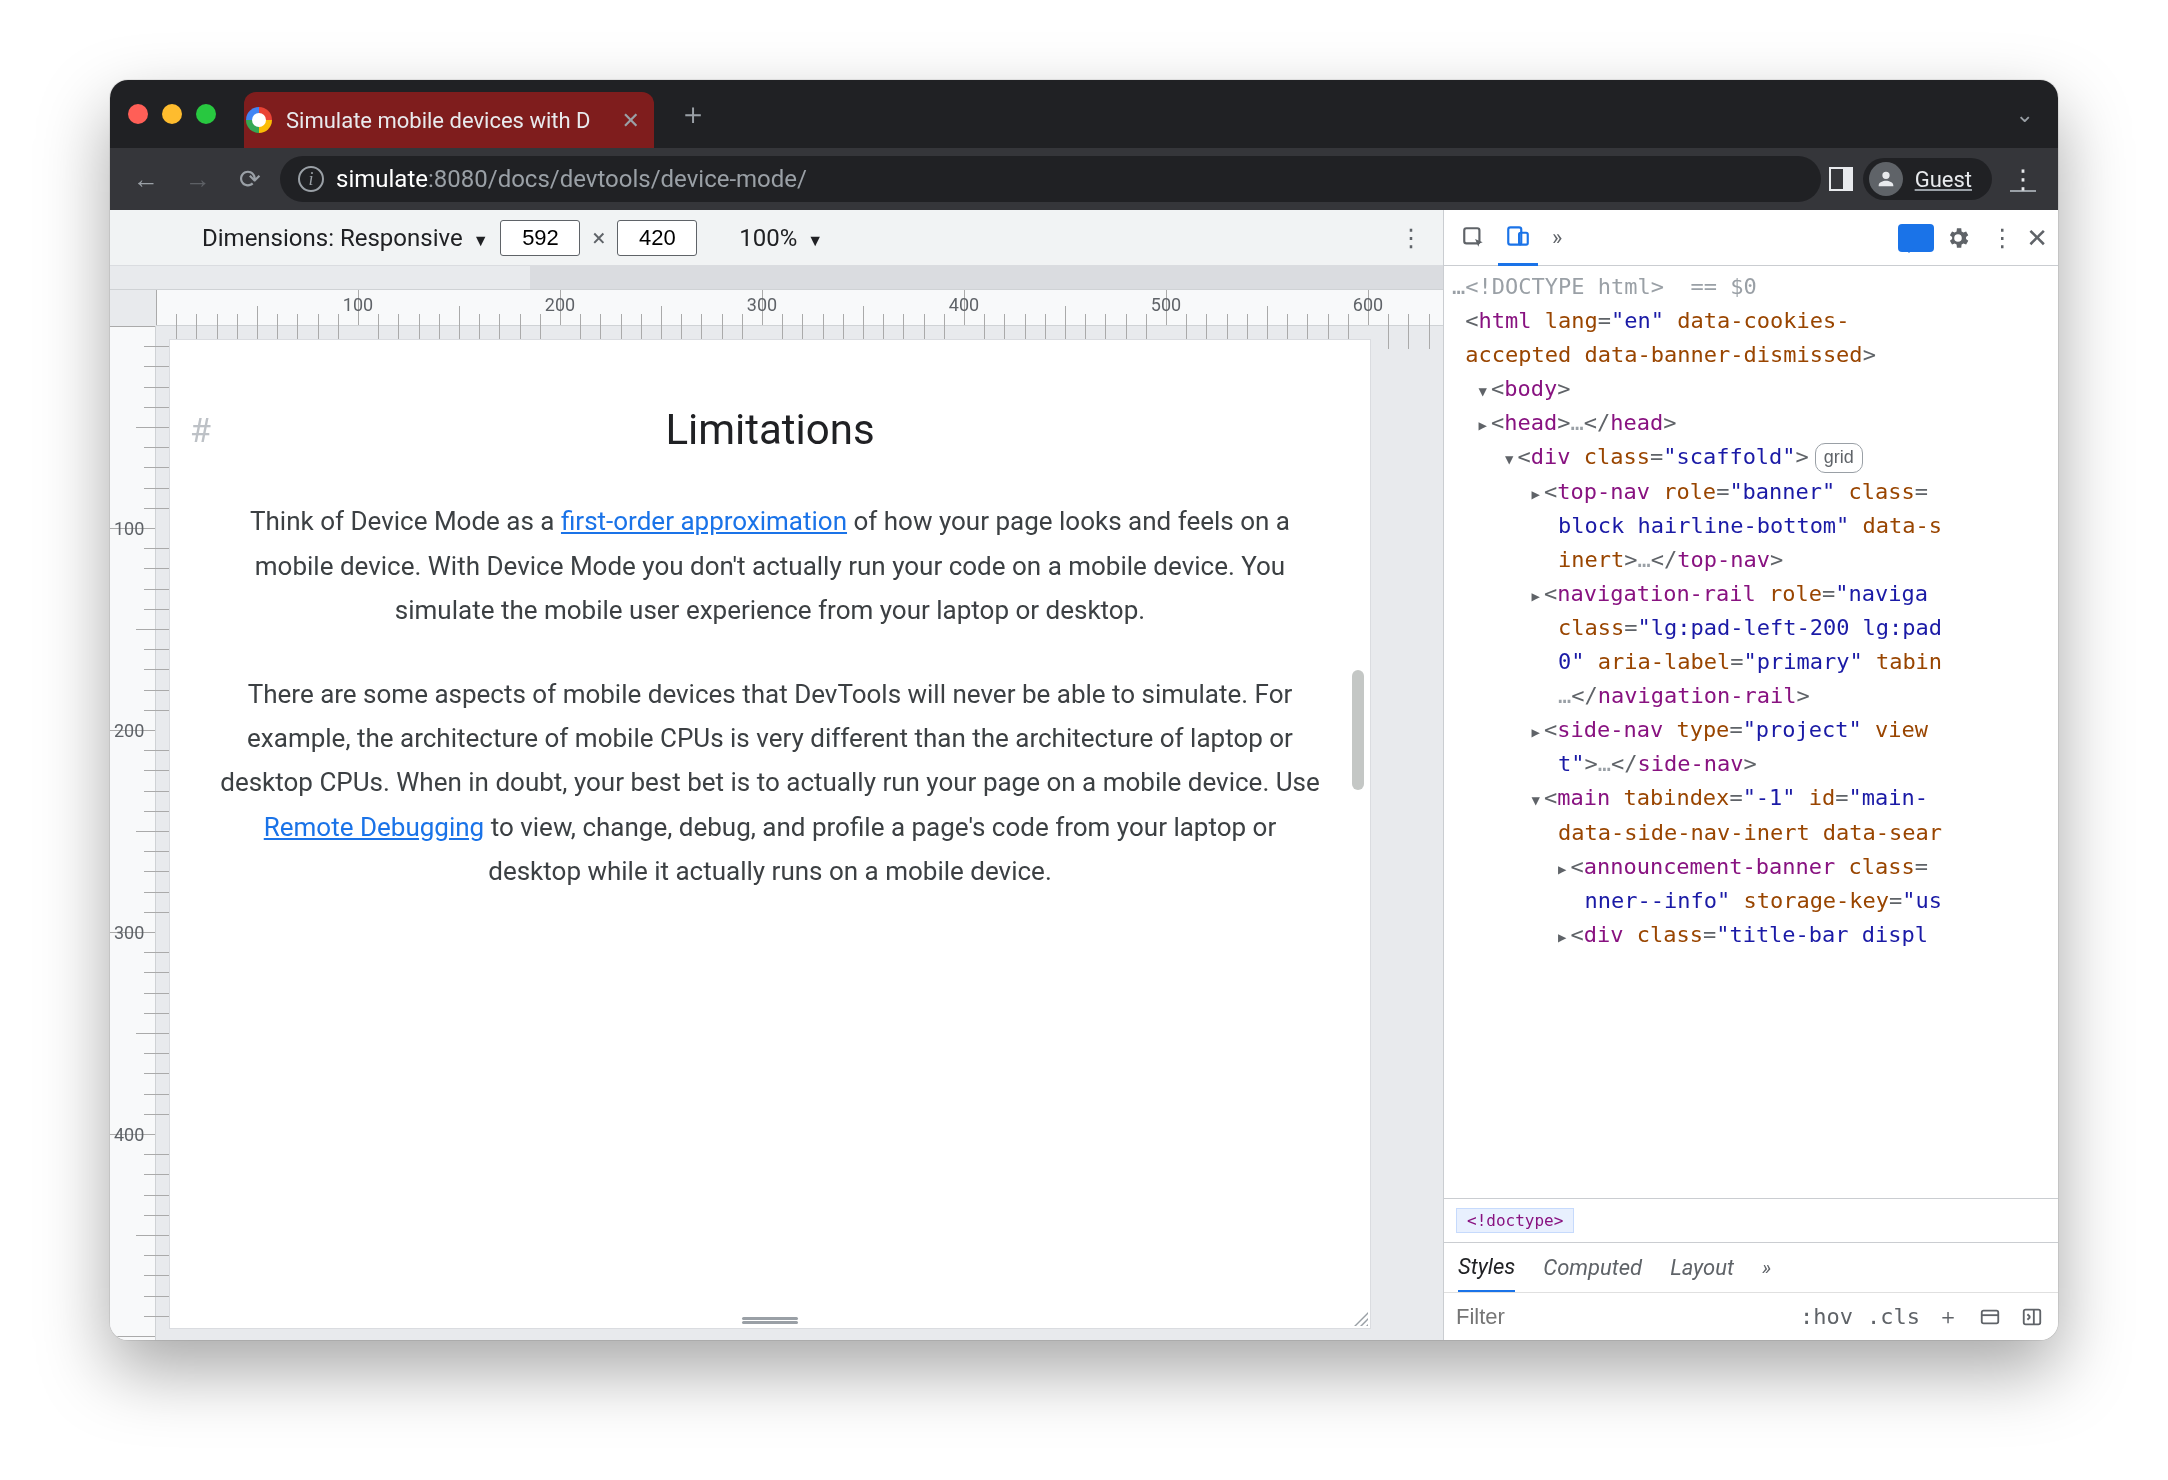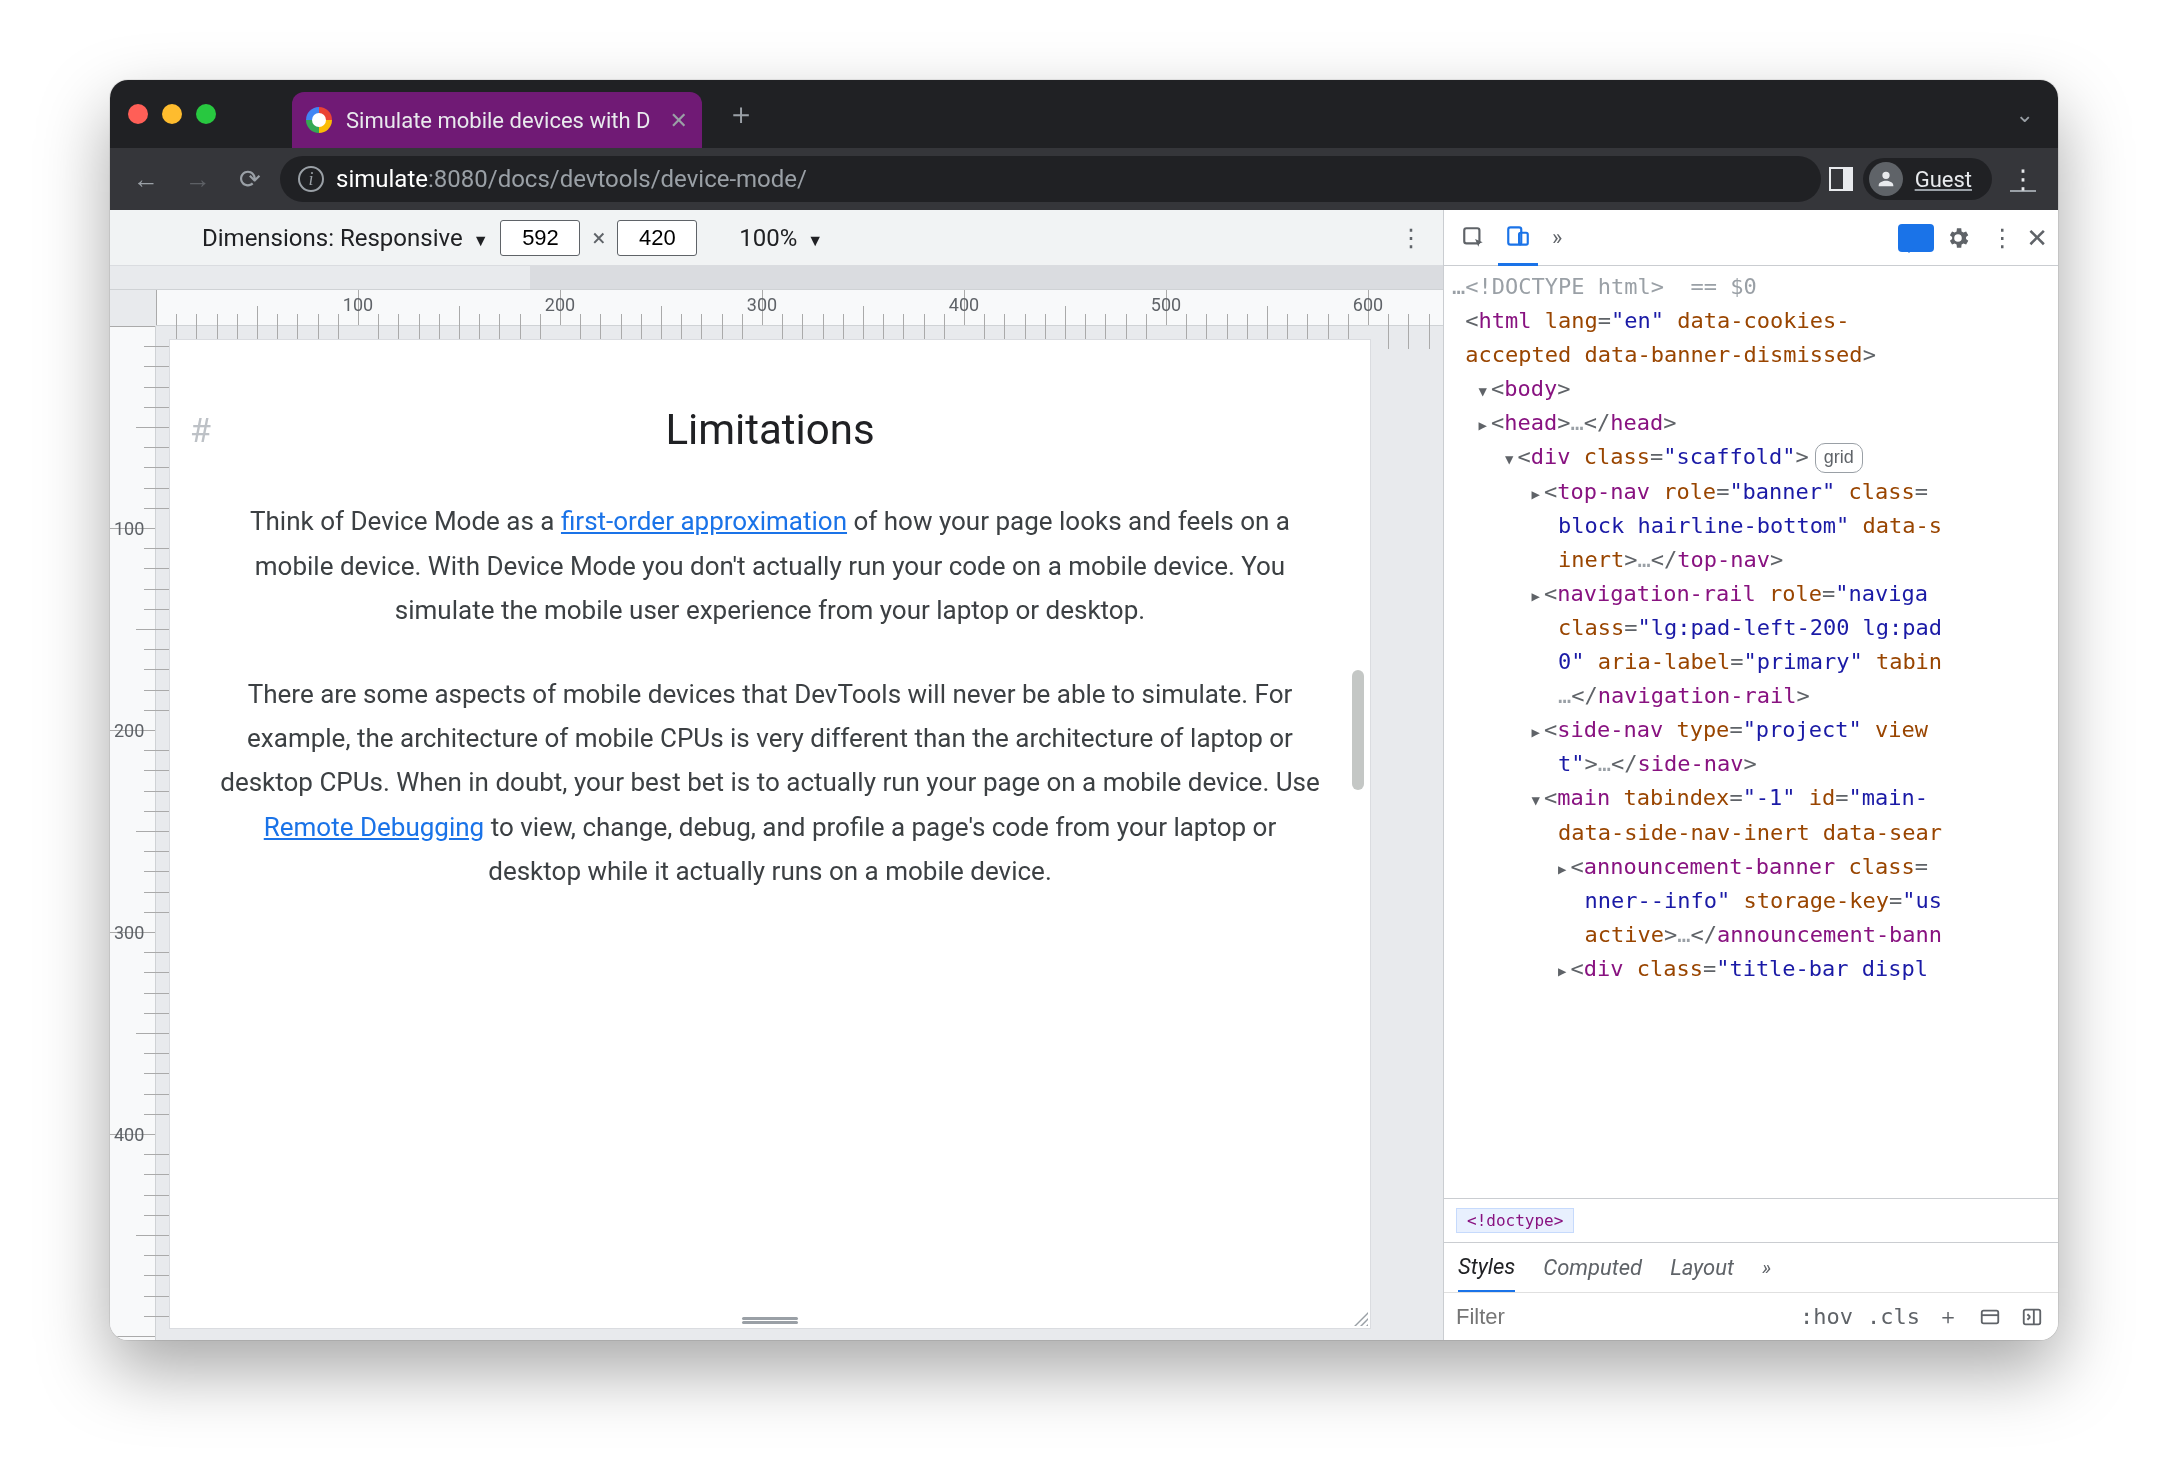--- a/index.html
+++ b/index.html
@@ -5,21 +5,21 @@
 * { box-sizing: border-box; margin: 0; padding: 0; }
 html, body { width: 2168px; height: 1480px; font-family: -apple-system, BlinkMacSystemFont, "Segoe UI", Roboto, sans-serif; background: transparent; }
 .wrap { padding: 80px 110px 120px 110px; }
 .window { width: 1948px; height: 1260px; border-radius: 18px; overflow: hidden; box-shadow: 0 30px 70px rgba(0,0,0,.35), 0 0 0 1px rgba(0,0,0,.07); background: #fff; display: flex; flex-direction: column; }
 
 
 .titlebar { background: #202124; height: 68px; display: flex; align-items: center; padding: 0 18px 0 18px; gap: 10px; }
 .traffic { display: flex; gap: 14px; align-items: center; margin-right: 18px; }
 .traffic .dot { width: 20px; height: 20px; border-radius: 50%; }
 .t-red { background: #ff5f57; } .t-yellow { background: #febc2e; } .t-green { background: #28c840; }
-.tab { background: #701a75; border-radius: 12px 12px 0 0; height: 56px; margin-top: 12px; display: flex; align-items: center; padding: 0 14px 0 14px; gap: 14px; color: #e8eaed; font-size: 22px; width: 410px; margin-left: 48px; }
+.tab { background: #7f1d1d; border-radius: 12px 12px 0 0; height: 56px; margin-top: 12px; display: flex; align-items: center; padding: 0 14px 0 2px; gap: 14px; color: #e8eaed; font-size: 22px; width: 410px; }
 .tab .favicon { width: 26px; height: 26px; border-radius: 50%; background: conic-gradient(#ea4335 0 90deg,#fbbc05 90deg 180deg,#34a853 180deg 270deg,#4285f4 270deg 360deg); position:relative; }
 .tab .favicon::after{content:"";position:absolute;inset:6px;background:#fff;border-radius:50%;}
 .tab .title { flex:1; white-space:nowrap; overflow:hidden; text-overflow: ellipsis;}
 .tab .close { color:#9aa0a6; font-size:22px; }
 .newtab { color:#9aa0a6; font-size:30px; margin-left:14px; }
 .titlebar .spacer { flex: 1; }
 .chev-down { color:#9aa0a6; font-size:22px; margin-right:6px; }
 
 
 .addrbar { background: #35363a; height: 62px; display: flex; align-items: center; padding: 0 14px; gap: 8px; color:#9aa0a6; }
@@ -353,21 +353,20 @@
 <div class="line">      <span class="caret-r"></span><span class="t-punc">&lt;</span><span class="t-tag">navigation-rail</span><span class="t-attr"> role</span><span class="t-eq">=</span><span class="t-val">"naviga</span></div>
 <div class="line">        <span class="t-attr">class</span><span class="t-eq">=</span><span class="t-val">"lg:pad-left-200 lg:pad</span></div>
 <div class="line">        <span class="t-val">0"</span><span class="t-attr"> aria-label</span><span class="t-eq">=</span><span class="t-val">"primary"</span><span class="t-attr"> tabin</span></div>
 <div class="line">        <span class="t-comm">…</span><span class="t-punc">&lt;/</span><span class="t-tag">navigation-rail</span><span class="t-punc">&gt;</span></div>
 <div class="line">      <span class="caret-r"></span><span class="t-punc">&lt;</span><span class="t-tag">side-nav</span><span class="t-attr"> type</span><span class="t-eq">=</span><span class="t-val">"project"</span><span class="t-attr"> view</span></div>
 <div class="line">        <span class="t-val">t"</span><span class="t-punc">&gt;</span><span class="t-comm">…</span><span class="t-punc">&lt;/</span><span class="t-tag">side-nav</span><span class="t-punc">&gt;</span></div>
 <div class="line">      <span class="caret-d"></span><span class="t-punc">&lt;</span><span class="t-tag">main</span><span class="t-attr"> tabindex</span><span class="t-eq">=</span><span class="t-val">"-1"</span><span class="t-attr"> id</span><span class="t-eq">=</span><span class="t-val">"main-</span></div>
 <div class="line">        <span class="t-attr">data-side-nav-inert data-sear</span></div>
 <div class="line">        <span class="caret-r"></span><span class="t-punc">&lt;</span><span class="t-tag">announcement-banner</span><span class="t-attr"> class</span><span class="t-eq">=</span></div>
 <div class="line">          <span class="t-val">nner--info"</span><span class="t-attr"> storage-key</span><span class="t-eq">=</span><span class="t-val">"us</span></div>
-<div class="line">          <span class="t-attr">active</span><span class="t-punc">&gt;</span><span class="t-comm">…</span><span class="t-punc">&lt;/</span><span class="t-tag">announcement-bann</span></div>
 <div class="line">        <span class="caret-r"></span><span class="t-punc">&lt;</span><span class="t-tag">div</span><span class="t-attr"> class</span><span class="t-eq">=</span><span class="t-val">"title-bar displ</span></div>
       </div>
 
       <div class="crumbs">
         <span class="crumb">&lt;!doctype&gt;</span>
       </div>
 
       <div class="styles-tabs">
         <span class="stab active">Styles</span>
         <span class="stab">Computed</span>

